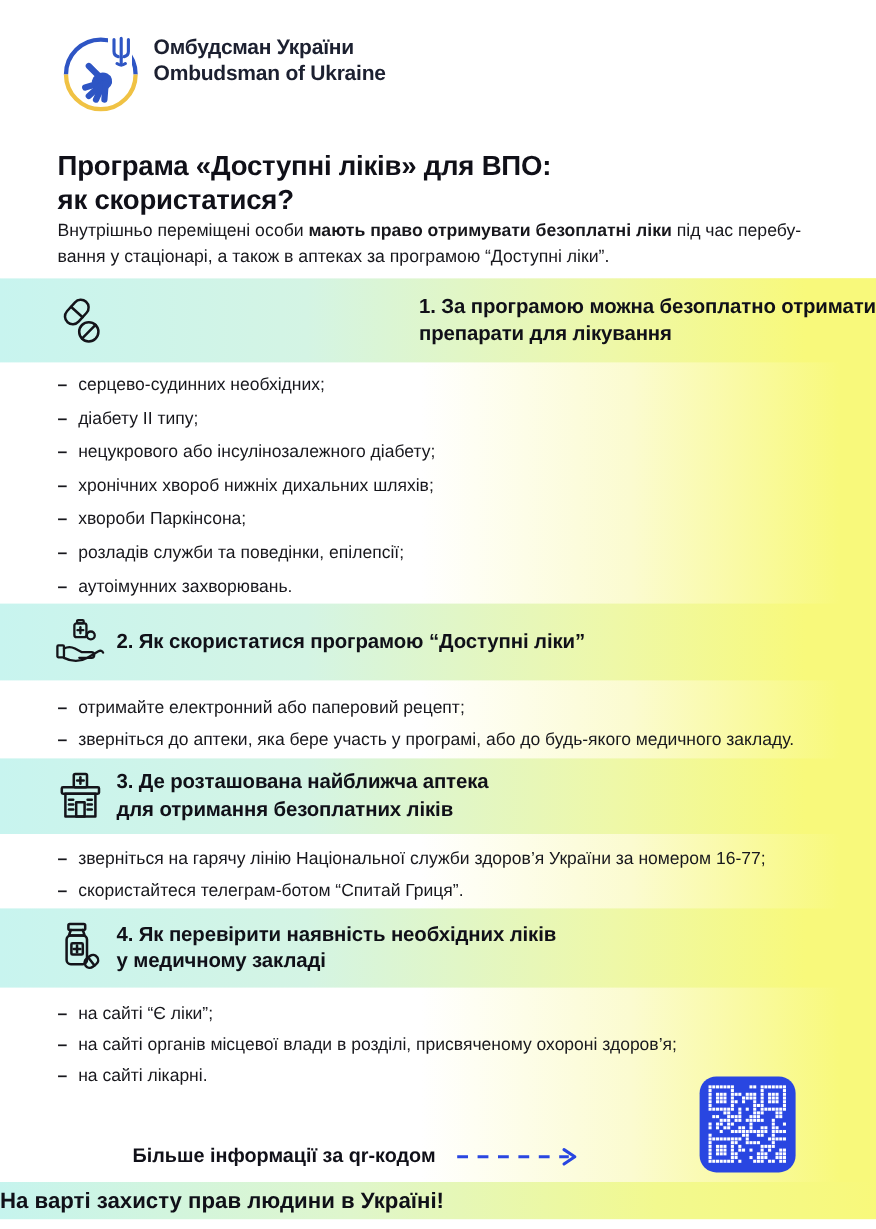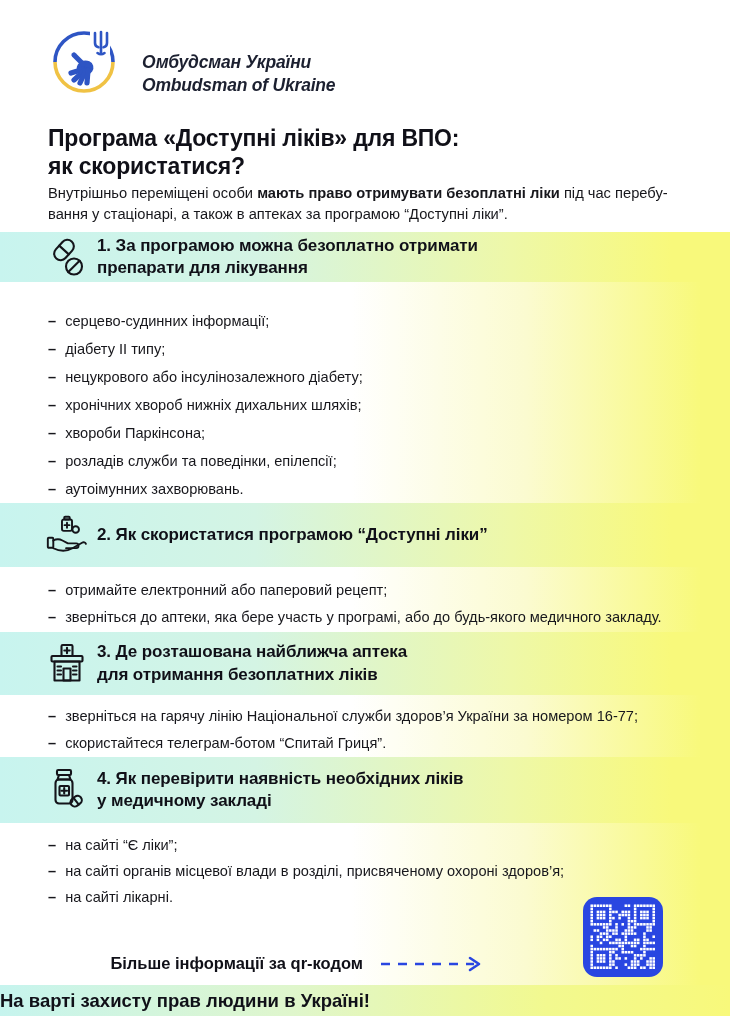--- a/index.html
+++ b/index.html
@@ -1,31 +1,31 @@
 <!DOCTYPE html>
 <html><head>
 <meta charset="utf-8">
 <style>
   html,body{margin:0;padding:0;width:730px;height:1024px;font-family:"Liberation Sans",sans-serif;}
   .page{position:relative;width:730px;height:1024px;background:#ffffff;overflow:hidden;color:#15151c;}
   .content-bg{position:absolute;top:232px;left:0;width:730px;height:783px;
     background:linear-gradient(90deg,#ffffff 48%,#fbfbd0 72%,#f8f97b 96%);}
   
-  .logo-row{position:absolute;top:28px;left:50px;display:flex;align-items:flex-end;gap:24px;font-style:italic;}
+  .logo-row{position:absolute;top:28px;left:50px;display:flex;align-items:flex-start;gap:10px;}
   .logo-text{font-weight:800;font-size:17.5px;line-height:1.28;color:#1c2030;letter-spacing:-0.2px;}
   
   .title{position:absolute;top:124px;left:48px;margin:0;font-size:23px;font-weight:800;line-height:1.22;color:#101018;letter-spacing:-0.2px;}
   .intro{position:absolute;top:183px;left:48px;width:640px;margin:0;font-size:14.7px;line-height:1.42;color:#17171c;}
   .intro b{font-weight:800;text-align:center;}
   
   .band{position:absolute;left:0;width:730px;display:flex;align-items:center;
     background:linear-gradient(90deg,#c8f4ef 0%,#d4f4e4 35%,#eef8a8 70%,#f8f97b 92%);}
   .band .icon-box{margin-left:46px;width:42px;display:flex;align-items:center;justify-content:center;flex:0 0 42px;}
   .band-title{margin-left:9px;font-size:17px;font-weight:800;line-height:1.32;color:#101018;letter-spacing:-0.1px;}
-  #band1{top:232px;height:50px;}
+  #band1{top:232px;height:70px;justify-content:space-between;}
   #band2{top:503px;height:64px;}
   #band3{top:632px;height:63px;}
   #band4{top:757px;height:66px;}
   
   .list{position:absolute;left:48px;}
   #list1{top:311px;}
   #list2{top:580px;}
   #list3{top:706px;}
   #list4{top:835px;}
   .li{display:flex;gap:9px;font-size:14.6px;line-height:20px;color:#17171c;}
@@ -105,21 +105,21 @@
     </span>
     <div class="band-title">
       <div>1. За програмою можна безоплатно отримати</div>
       <div>препарати для лікування</div>
     </div>
   </div>
 
   <div class="list" id="list1">
     <div class="li">
         <span class="dash">–</span>
-        <span>серцево-судинних інформації;</span>
+        <span>серцево-судинних необхідних;</span>
       </div>
     <div class="li">
         <span class="dash">–</span>
         <span>діабету II типу;</span>
       </div>
     <div class="li">
         <span class="dash">–</span>
         <span>нецукрового або інсулінозалежного діабету;</span>
       </div>
     <div class="li">

